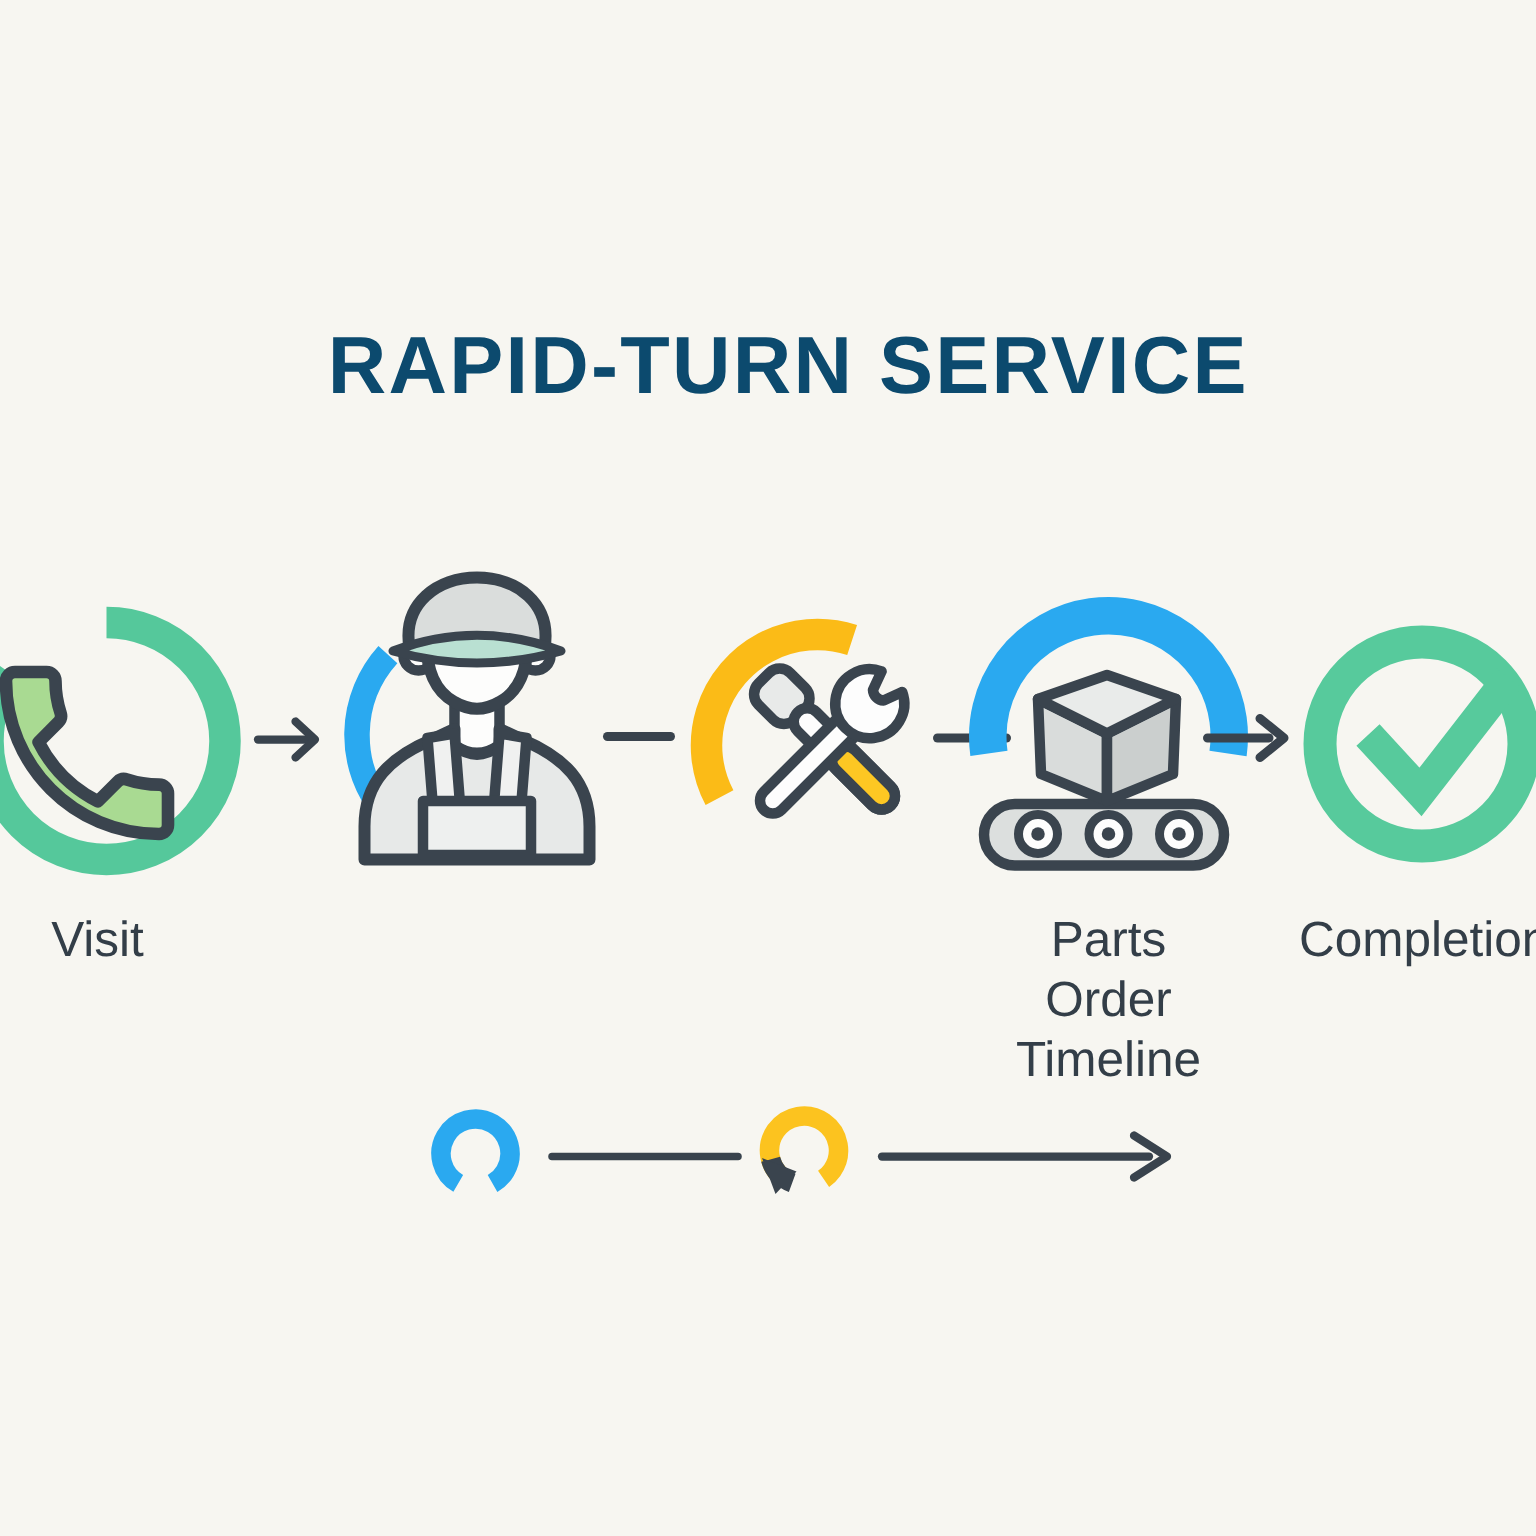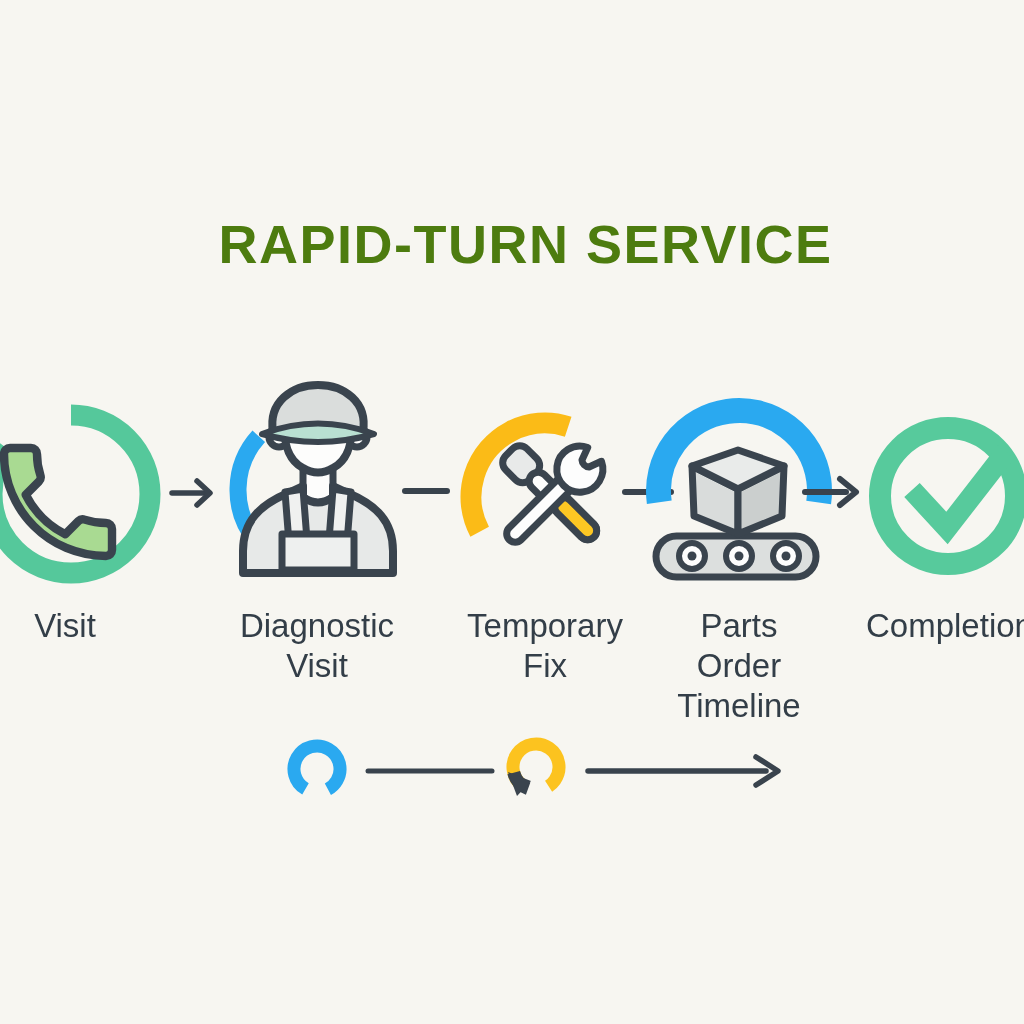--- a/index.html
+++ b/index.html
@@ -11,21 +11,21 @@
     font-family:"Liberation Sans", sans-serif;
   }
   #page-title{
     position:absolute;
     left:0;right:0;top:216px;
     text-align:center;
     font-size:54px;
     line-height:56px;
     font-weight:700;
     letter-spacing:1.5px;
-    color:#4d7c0f;
+    color:#0c4a6e;
     white-space:nowrap;
     margin-left:27px;
   }
   svg#art{position:absolute;left:0;top:0;}
   .step-label{
     position:absolute;
     top:606px;
     text-align:center;
     font-size:33px;
     line-height:40px;
@@ -135,18 +135,16 @@
       <circle cx="536" cy="767" r="23" fill="none" stroke="#3a444e" stroke-width="13" stroke-dasharray="22.1 200" transform="rotate(110 536 767)"></circle>
       <path d="M508 772 L517 796 L531 781 Z" fill="#3a444e"></path>
       <g stroke="#39434d" stroke-width="5.5" fill="none" stroke-linecap="round" stroke-linejoin="round">
         <path d="M588 771 H 766"></path>
         <path d="M756 757 L778 771 L756 785"></path>
       </g>
     </g>
   </svg>
 
   <div class="step-label" id="label-call">Visit</div>
-  <div class="step-label" id="label-diagnostic">Diagnostic Visit</div>
-  <div class="step-label" id="label-temporary">Temporary Fix</div>
   <div class="step-label" id="label-parts">Parts Order Timeline</div>
   <div class="step-label" id="label-completion">Completion</div>
 
 </div>
 
 </body></html>

